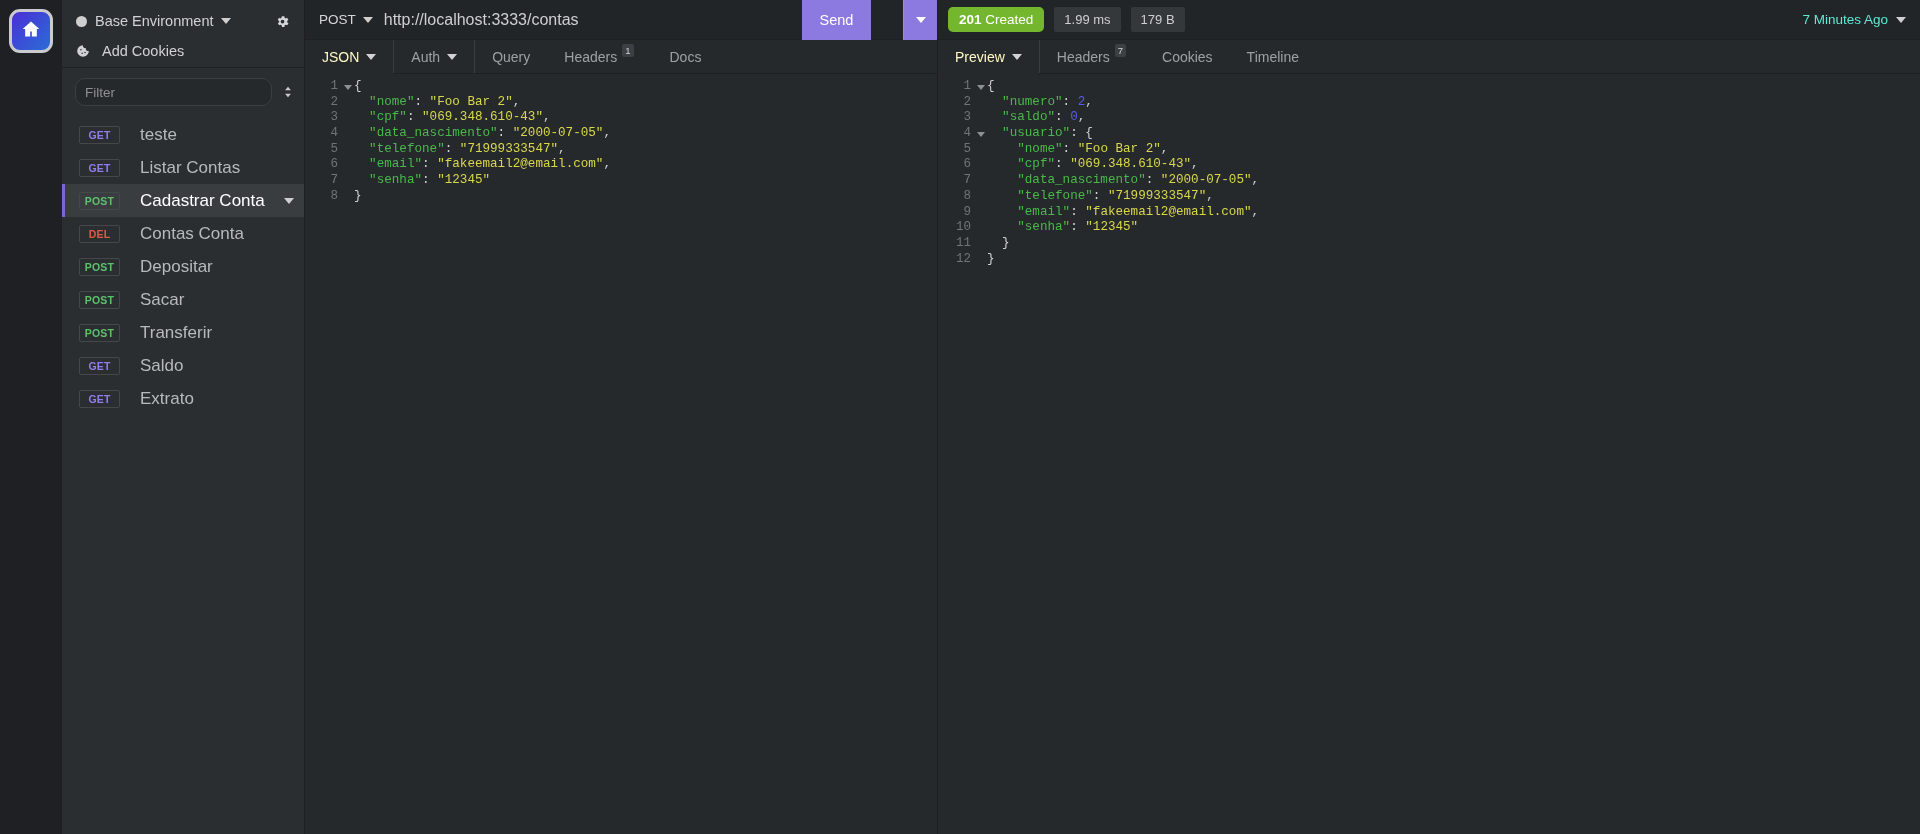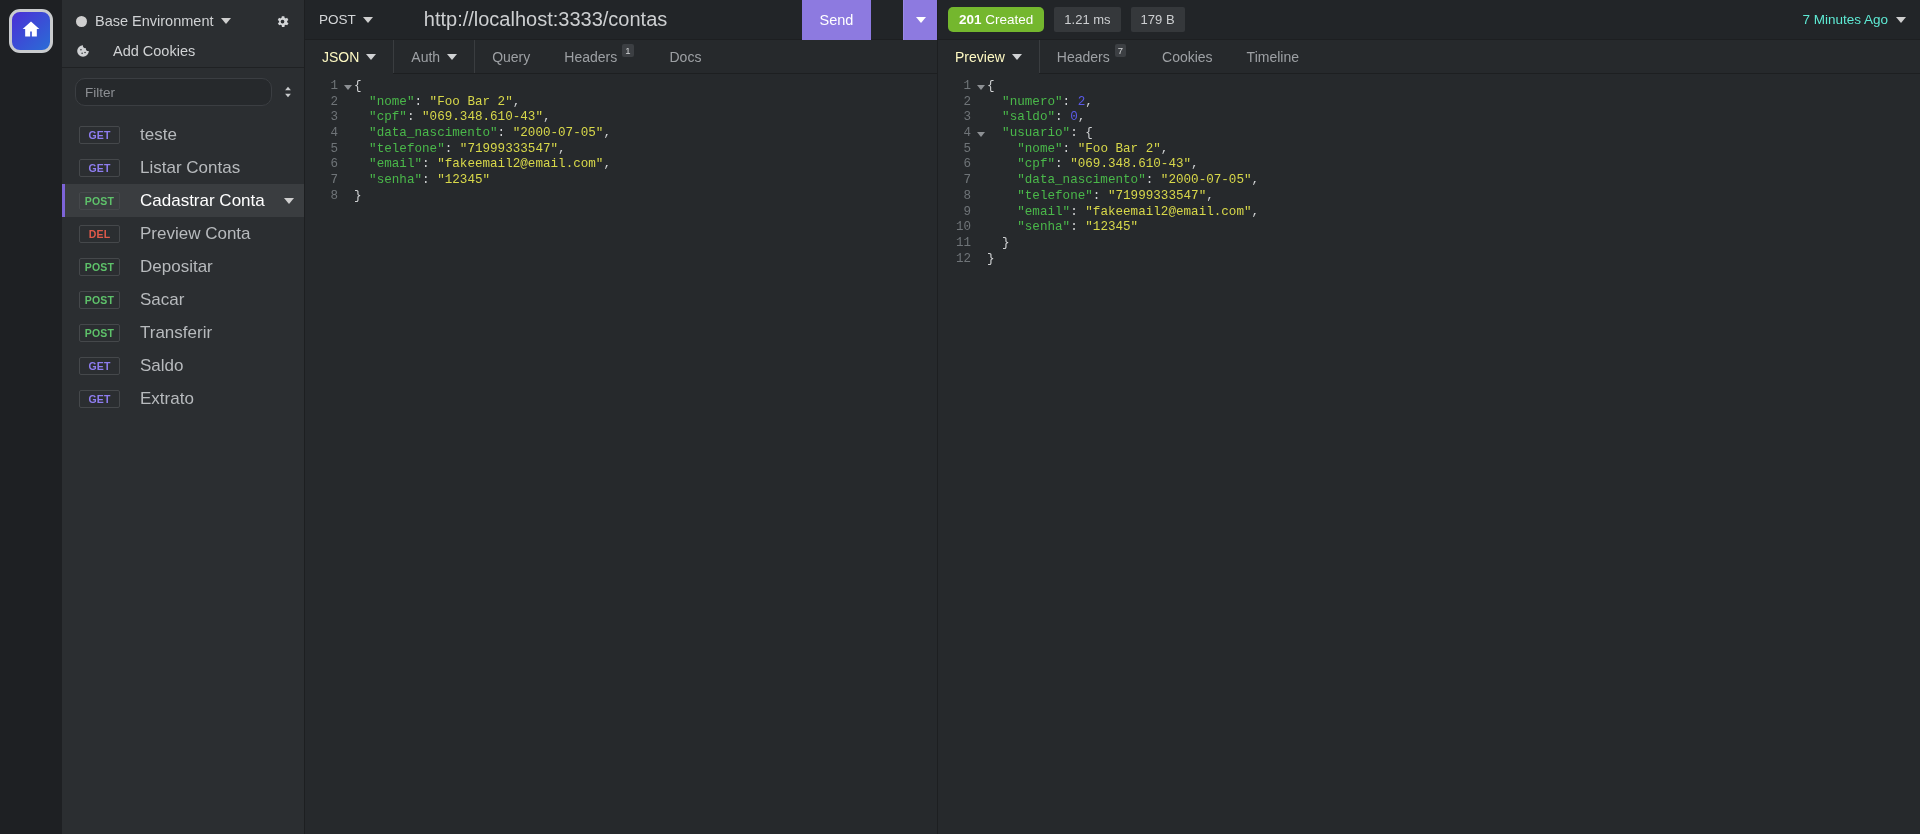--- a/index.html
+++ b/index.html
@@ -36,21 +36,21 @@
     display: flex; flex-direction: column;
   }
   .env-block { padding: 10px 14px 8px 14px; border-bottom: 1px solid #1f2123; }
   .env-row { display: flex; align-items: center; gap: 8px; cursor: pointer; height: 22px; }
   .env-dot { width: 11px; height: 11px; border-radius: 50%; background: #cfcfcf; display:inline-block; }
   .env-name { font-size: 14.5px; color: #d0d2d4; }
   .caret { width: 0; height: 0; border-left: 5px solid transparent; border-right: 5px solid transparent;
            border-top: 6px solid #cfcfcf; display: inline-block; }
   .gear { margin-left: auto; cursor: pointer; }
   .gear svg { width: 15px; height: 15px; fill: #d3d5d7; display:block; }
-  .cookie-row { display: flex; align-items: center; gap: 23px; margin-top: 11px; cursor: pointer; }
+  .cookie-row { display: flex; align-items: center; gap: 12px; margin-top: 11px; cursor: pointer; }
   .cookie-ico svg { width: 14px; height: 14px; fill: #d0d2d4; display:block; }
   .cookie-label { font-size: 14.5px; color: #d0d2d4; }
 
   .filter-row { display: flex; align-items: center; gap: 9px; padding: 10px 12px 10px 13px; }
   .filter-input {
     flex: 1; height: 28px; background: #26292c;
     border: 1px solid #3b3e42; border-radius: 10px;
     color: #cfd1d3; font-size: 13.5px; padding: 0 9px;
     font-family: "Liberation Sans", sans-serif;
     outline: none;
@@ -88,21 +88,21 @@
   .pane { display: flex; flex-direction: column; min-width: 0; }
   .req-pane { width: 633px; min-width: 633px; border-right: 1px solid #1d1f21; background: #26292c; }
   .res-pane { flex: 1; background: #26292c; }
 
   .urlbar {
     height: 40px; display: flex; align-items: center;
     background: #222528; border-bottom: 1px solid #1d1f21;
   }
   .method-select { display: flex; align-items: center; gap: 7px; padding: 0 11px 0 14px; cursor: pointer; }
   .method-select .mtext { font-size: 13.5px; color: #d4d6d8; }
-  .url-text { font-size: 20px; color: #cdcfd1; white-space: nowrap; overflow: hidden; margin-left: 40px; }
+  .url-text { font-size: 16px; color: #cdcfd1; white-space: nowrap; overflow: hidden; }
   .send-group { margin-left: auto; display: flex; height: 40px; gap: 32px; }
   .send-btn {
     background: #8d7ae0; color: #ffffff; font-size: 14.5px;
     display: flex; align-items: center; justify-content: center;
     width: 69px; cursor: pointer;
   }
   .send-drop {
     background: #8d7ae0; width: 34px; display: flex;
     align-items: center; justify-content: center; cursor: pointer;
     border-left: 1px solid #9b8ae6;
@@ -239,21 +239,21 @@
           <span class="method m-GET">GET</span>
           <span class="req-name">Listar Contas</span>
         </div>
         <div class="req-item active">
           <span class="method m-POST">POST</span>
           <span class="req-name">Cadastrar Conta</span>
           <span class="req-chevron"></span>
         </div>
         <div class="req-item">
           <span class="method m-DEL">DEL</span>
-          <span class="req-name">Preview Conta</span>
+          <span class="req-name">Contas Conta</span>
         </div>
         <div class="req-item">
           <span class="method m-POST">POST</span>
           <span class="req-name">Depositar</span>
         </div>
         <div class="req-item">
           <span class="method m-POST">POST</span>
           <span class="req-name">Sacar</span>
         </div>
         <div class="req-item">
@@ -331,21 +331,21 @@
         <div class="code" id="req-code"><div><span class="p">{</span></div><div><span class="k">  "nome"</span><span class="p">: </span><span class="s">"Foo Bar 2"</span><span class="p">,</span></div><div><span class="k">  "cpf"</span><span class="p">: </span><span class="s">"069.348.610-43"</span><span class="p">,</span></div><div><span class="k">  "data_nascimento"</span><span class="p">: </span><span class="s">"2000-07-05"</span><span class="p">,</span></div><div><span class="k">  "telefone"</span><span class="p">: </span><span class="s">"71999333547"</span><span class="p">,</span></div><div><span class="k">  "email"</span><span class="p">: </span><span class="s">"fakeemail2@email.com"</span><span class="p">,</span></div><div><span class="k">  "senha"</span><span class="p">: </span><span class="s">"12345"</span></div><div><span class="p">}</span></div></div>
       </div>
     </div>
 
     <div class="pane res-pane">
       <div class="resbar">
         <div class="status-pill">
           <b>201</b>
           <span>Created</span>
         </div>
-        <div class="meta-pill">1.21 ms</div>
+        <div class="meta-pill">1.99 ms</div>
         <div class="meta-pill">179 B</div>
         <div class="history">
           <span>7 Minutes Ago</span>
           <span class="caret"></span>
         </div>
       </div>
       <div class="tabbar" id="response-tabs">
           <div class="tab sel bordered">
             <span>Preview</span>
             <span class="caret"></span>

